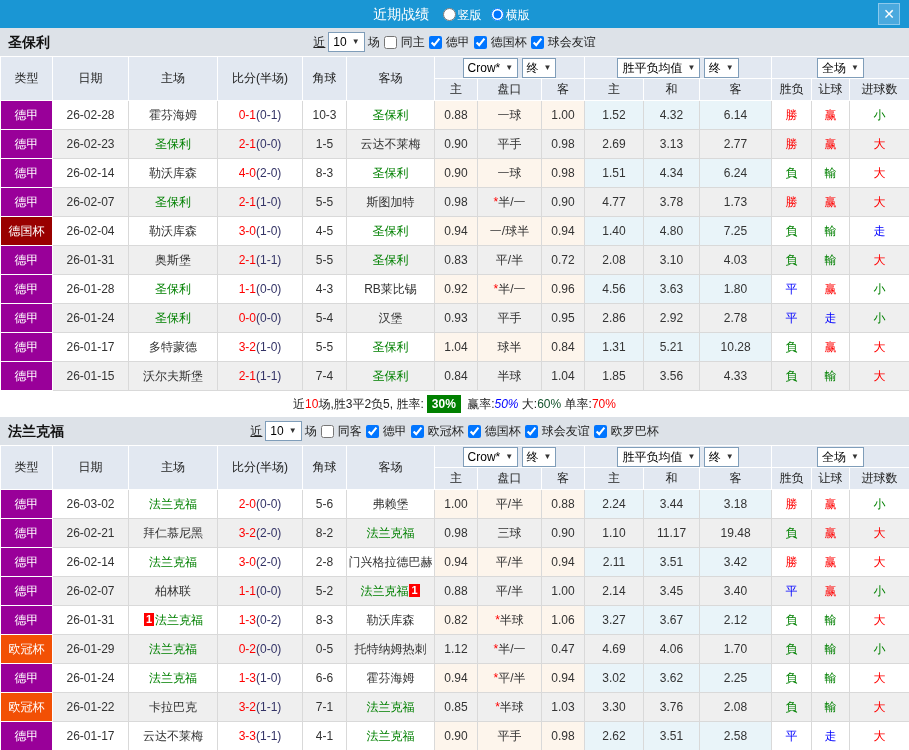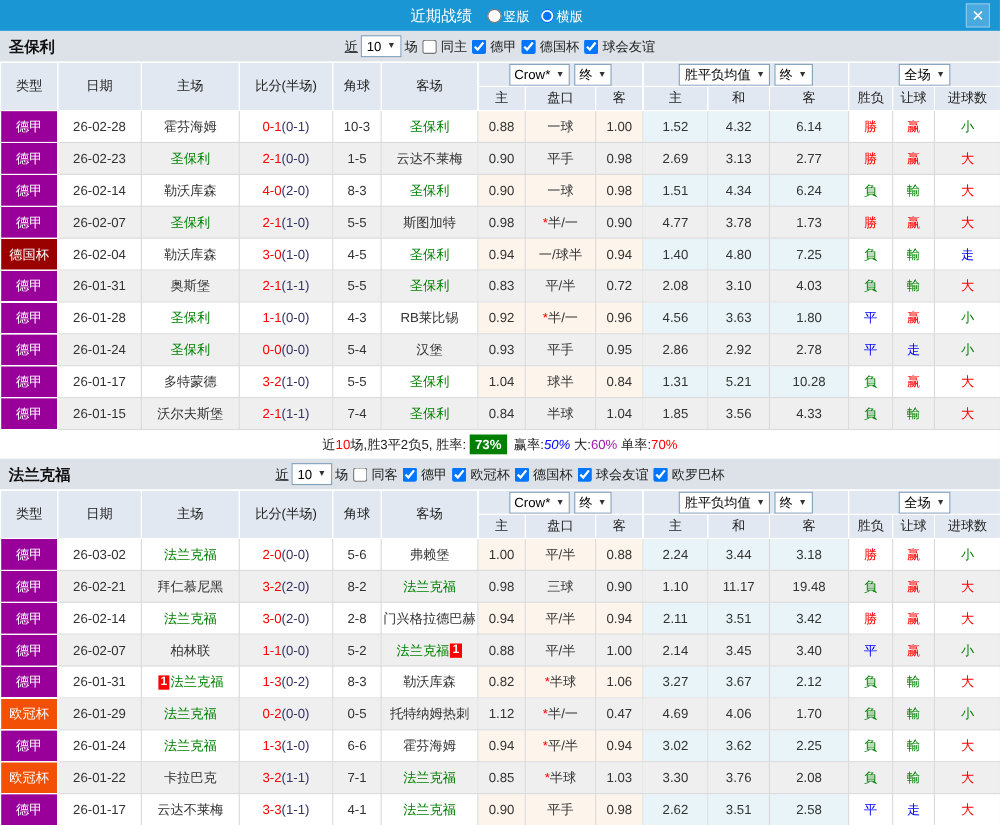--- a/index.html
+++ b/index.html
@@ -325,21 +325,21 @@
     <td class="ah">1.04</td>
     <td class="eu">1.85</td>
     <td class="eu">3.56</td>
     <td class="eu">4.33</td>
     <td class="res" style="color: rgb(0, 128, 0);">負</td>
     <td class="res" style="color: rgb(0, 128, 0);">輸</td>
     <td class="res" style="color: rgb(255, 0, 0);">大</td>
   </tr>
         </tbody>
     </table>
-    <div class="summary" id="summary0"><span>近</span><span style="color: rgb(255, 0, 0);">10</span><span>场,胜3平2负5, 胜率:</span><span class="pct-badge">73%</span><span> 赢率:</span><span style="color: rgb(0, 0, 255); font-style: italic;">50%</span><span> 大:</span><span style="color: #a21caf;">60%</span><span> 单率:</span><span style="color: rgb(255, 0, 0);">70%</span></div>
+    <div class="summary" id="summary0"><span>近</span><span style="color: rgb(255, 0, 0);">10</span><span>场,胜3平2负5, 胜率:</span><span class="pct-badge">30%</span><span> 赢率:</span><span style="color: rgb(0, 0, 255); font-style: italic;">50%</span><span> 大:</span><span style="color: #14532d;">60%</span><span> 单率:</span><span style="color: rgb(255, 0, 0);">70%</span></div>
   </div>
 
   <div class="section">
     <div class="filterbar">
       <span class="team-name">法兰克福</span>
       <div class="filters" id="filters1">
           <span class="near">近</span>
           <span class="sel">
             <span>10</span>
             <span class="arrow">▼</span>

